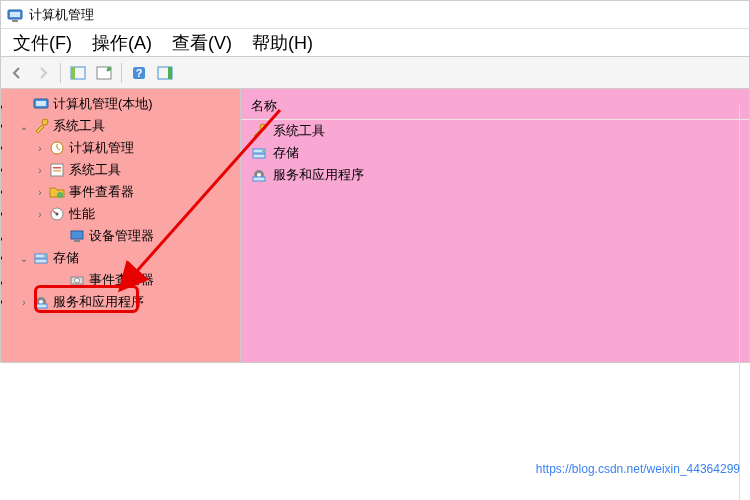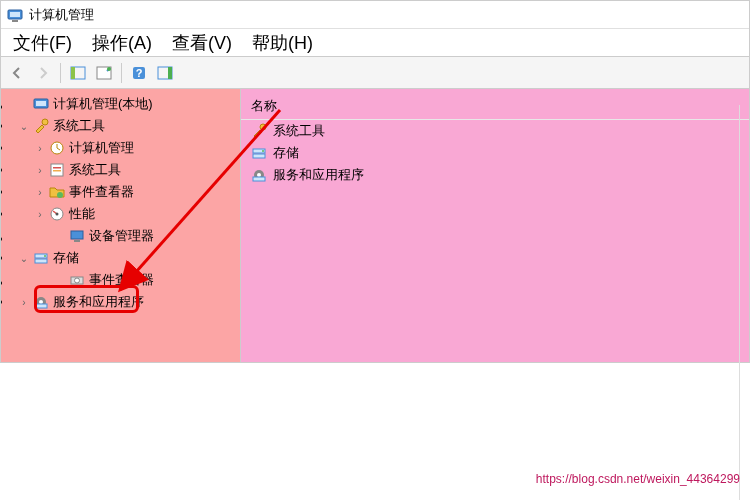--- a/index.html
+++ b/index.html
@@ -20,21 +20,21 @@
     .tree-row { display: flex; align-items: center; height: 22px; padding-right: 6px; cursor: default; }
     .expander { width: 14px; height: 14px; display: inline-flex; align-items: center; justify-content: center; margin-right: 2px; color: #666; font-size: 10px; cursor: pointer; }
     .node-icon { width: 16px; height: 16px; margin-right: 4px; flex-shrink: 0; }
     .indent-0 { padding-left: 4px; }
     .indent-1 { padding-left: 20px; }
     .indent-2 { padding-left: 40px; }
     .disk-mgmt-highlight { position: absolute; border: 3px solid #e60000; border-radius: 6px; pointer-events: none; }
     .arrow-overlay { position: absolute; pointer-events: none; }
     .list-row { display: flex; align-items: center; height: 22px; padding: 0 10px; cursor: default; }
     .list-icon { width: 16px; height: 16px; margin-right: 6px; flex-shrink: 0; }
-    .watermark { position: absolute; bottom: 14px; right: 10px; color: #be185d; font-size: 12px; font-family: Arial; pointer-events: none; margin-left: 12px; }
+    .watermark { position: absolute; bottom: 24px; right: 10px; color: #3b82f6; font-size: 12px; font-family: Arial; pointer-events: none; margin-left: 12px; }
     .right-sep { position: absolute; right: 10px; top: 105px; bottom: 0; width: 1px; background: #ddd; }
   </style>
 </head>
 <body>
 
 <div class="window">
   <div class="titlebar">
     <span class="icon">
       <svg width="16" height="16" viewBox="0 0 16 16">
           <rect x="1" y="3" width="14" height="9" rx="1" fill="#4a90d9" stroke="#2b5f9e"></rect>

